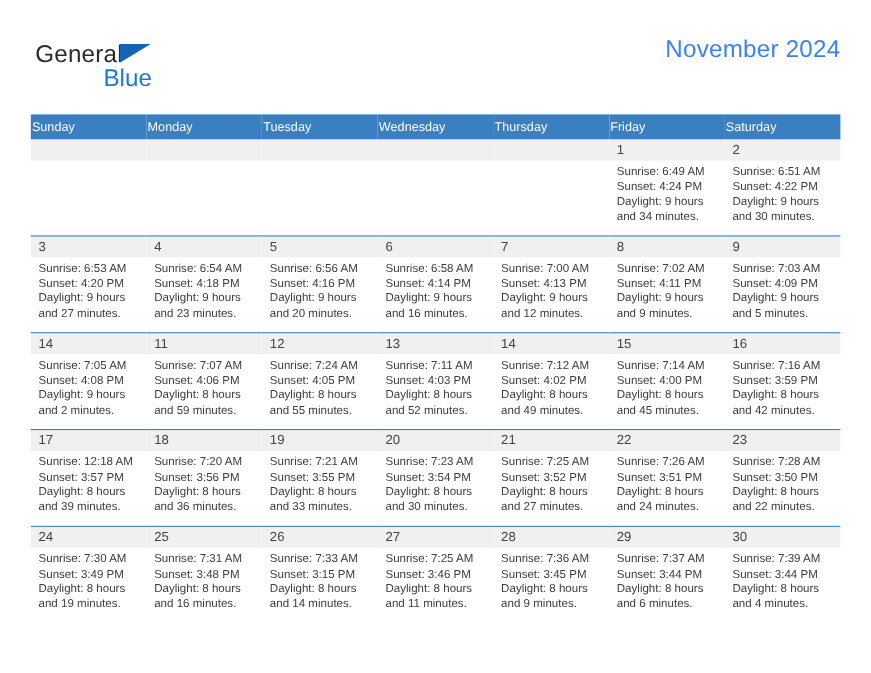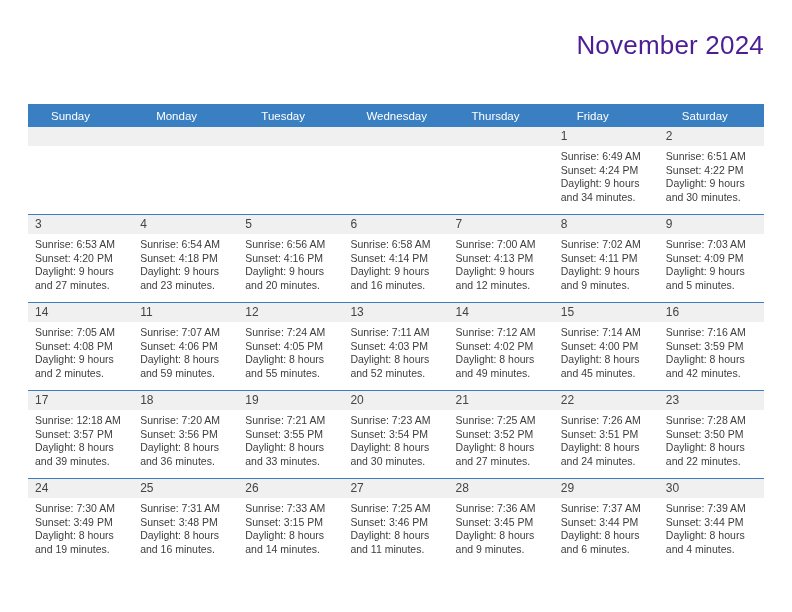--- a/index.html
+++ b/index.html
@@ -63,22 +63,22 @@
     font-family: "Liberation Sans", sans-serif;
   }
   .title-block {
     position: absolute;
     right: 0;
     top: 0;
     text-align: right;
     width: 520px;
   }
   .month-title {
-    font-size: 26px;
-    color: #4c1d95;
+    font-size: 22px;
+    color: #3b82f6;
     font-weight: normal;
     line-height: 34px;
     margin: 0;
     letter-spacing: .2px;
   }
   .location {
     font-size: 13.5px;
     color: #3a3a3a;
     line-height: 22px;
     margin-top: 6px;
@@ -92,21 +92,21 @@
     width: 736px;
     border-collapse: collapse;
     table-layout: fixed;
   }
   .calendar th {
     background: #3a7fc1;
     color: #ffffff;
     font-weight: normal;
     font-size: 11.5px;
     text-align: left;
-    padding: 5px 0 5px 23px;
+    padding: 5px 0 5px 1px;
     height: 13px;
     border: none;
   }
   .calendar td {
     vertical-align: top;
     padding: 0;
     border: none;
     border-top: 1px solid #3a7fc1;
     width: 105px;
     height: 87px;
@@ -137,20 +137,25 @@
   }
   .empty .cell-body { min-height: 1px; }
 </style>
 </head>
 <body>
 
 <div class="page">
 
   <div class="header">
 
+    <div class="logo">
+      <span class="logo-general">General</span>
+      <span class="logo-tri"></span>
+      <span class="logo-blue">Blue</span>
+    </div>
 
     <div class="title-block">
       <h1 class="month-title">November 2024</h1>
     </div>
 
   </div>
 
   <table class="calendar">
     <thead>
       <tr id="weekday-row">

